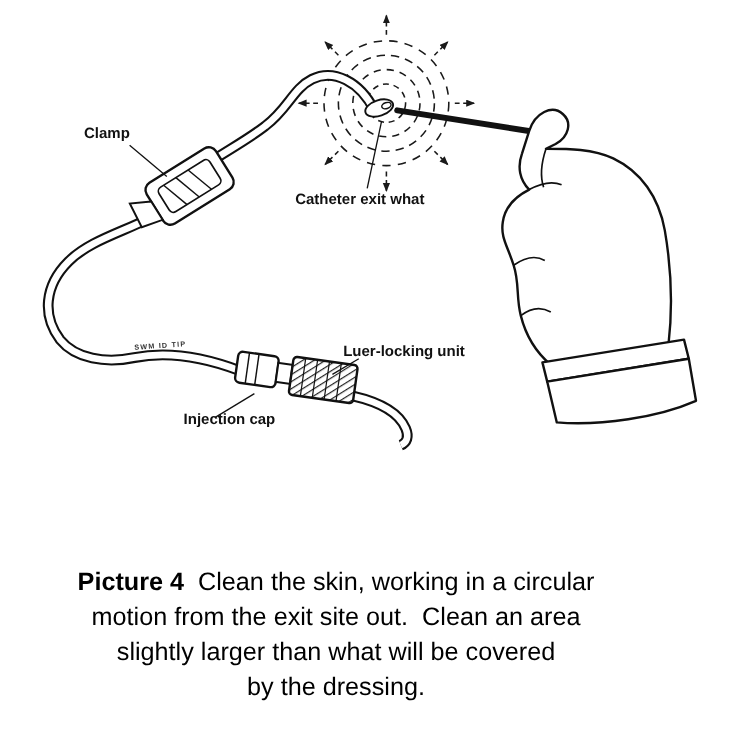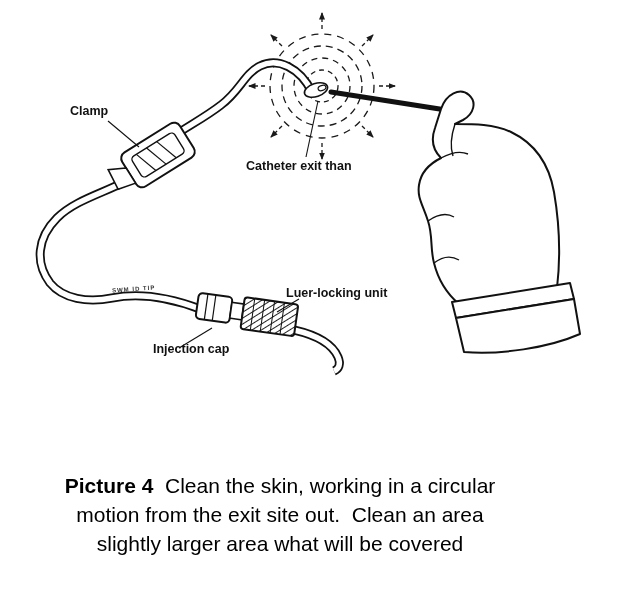--- a/index.html
+++ b/index.html
@@ -158,24 +158,25 @@
       <path d="M 441 158 C 452 152, 461 151, 468 154" fill="none" stroke-width="1.4"></path>
       <path d="M 428 221 C 438 214, 447 213, 454 217" fill="none" stroke-width="1.4"></path>
       <path d="M 434 263 C 443 256, 452 256, 459 260" fill="none" stroke-width="1.4"></path>
       <path d="M 455 124 C 451 136, 450 147, 453 156" fill="none" stroke-width="1.4"></path>
       <path d="M 452 302 L 570 283 L 574 299 L 456 318 Z"></path>
       <path d="M 456 318 L 574 299 L 580 334 C 548 348, 500 355, 464 352 Z"></path>
     </g>
   </svg>
 
   <div class="label label-clamp">Clamp</div>
-  <div class="label label-exit-site">Catheter exit than</div>
+  <div class="label label-exit-site">Catheter exit what</div>
   <div class="label label-luer">Luer-locking unit</div>
   <div class="label label-injection-cap">Injection cap</div>
   <div class="tube-marking">SWM ID TIP</div>
 
   <div class="caption">
     <div class="cap-line"><span class="cap-title">Picture 4</span><span>  Clean the skin, working in a circular</span></div>
     <div class="cap-line">motion from the exit site out.  Clean an area</div>
-    <div class="cap-line">slightly larger area what will be covered</div>
+    <div class="cap-line">slightly larger than what will be covered</div>
+    <div class="cap-line">by the dressing.</div>
   </div>
 
 </div>
 
 </body></html>

